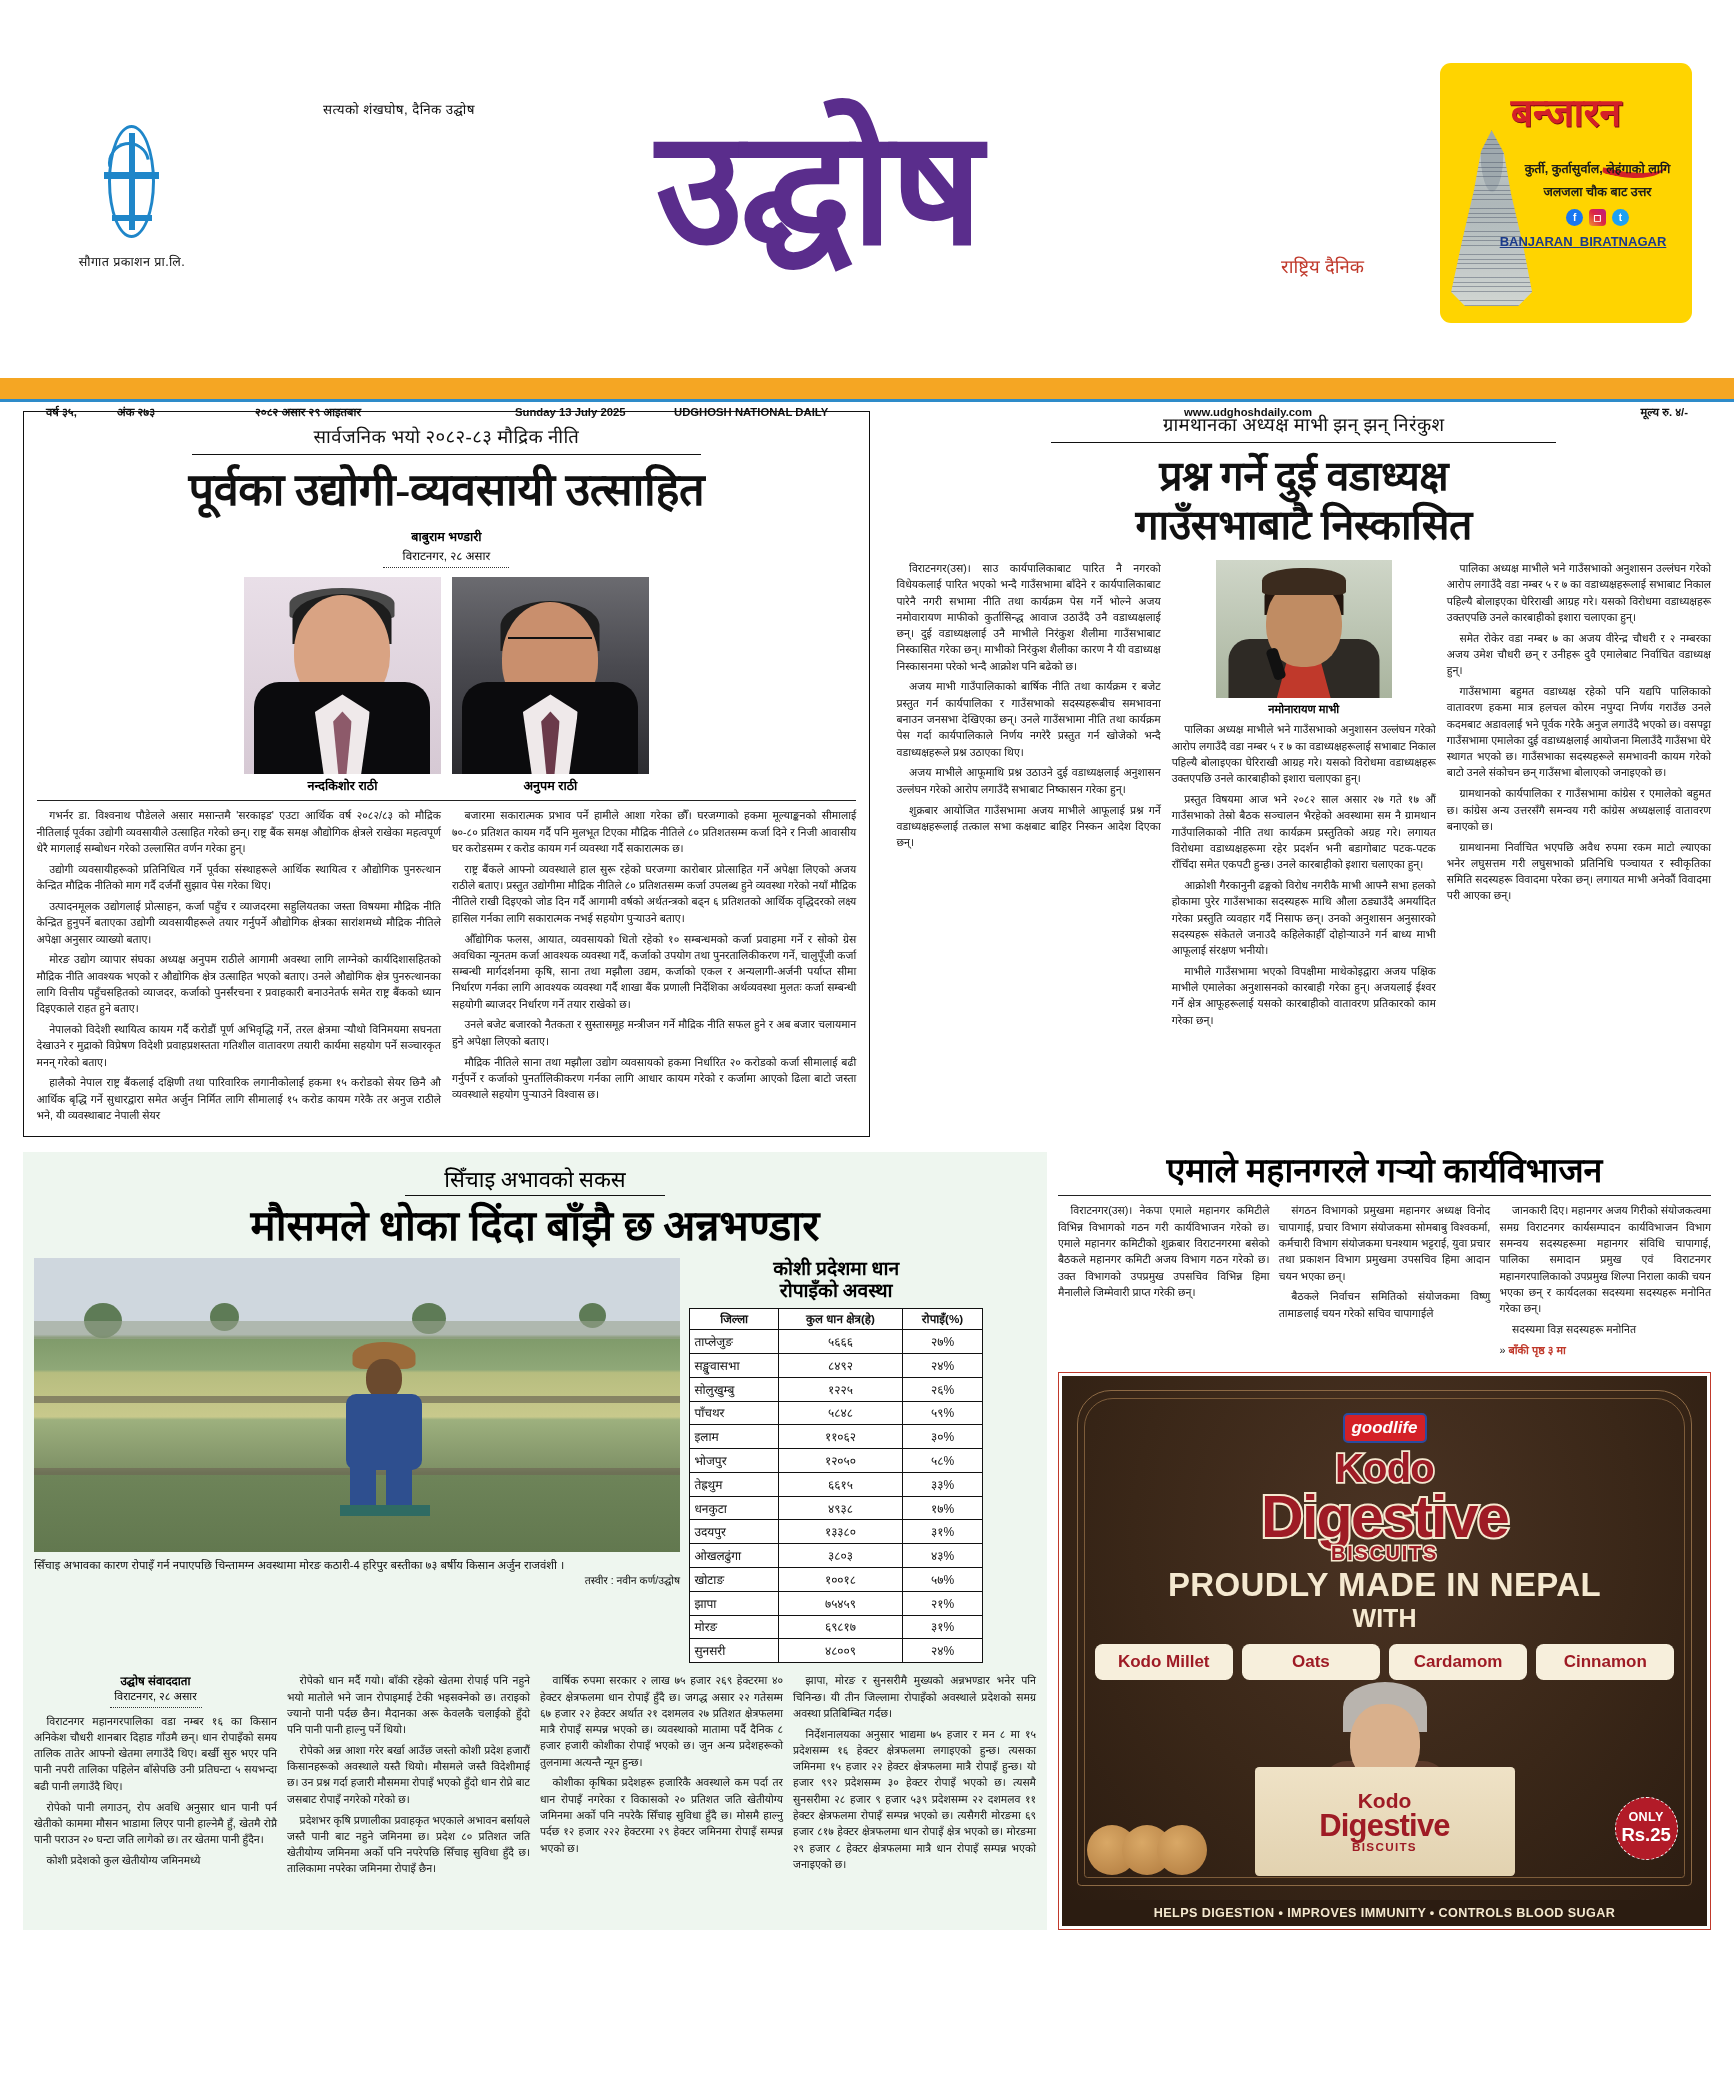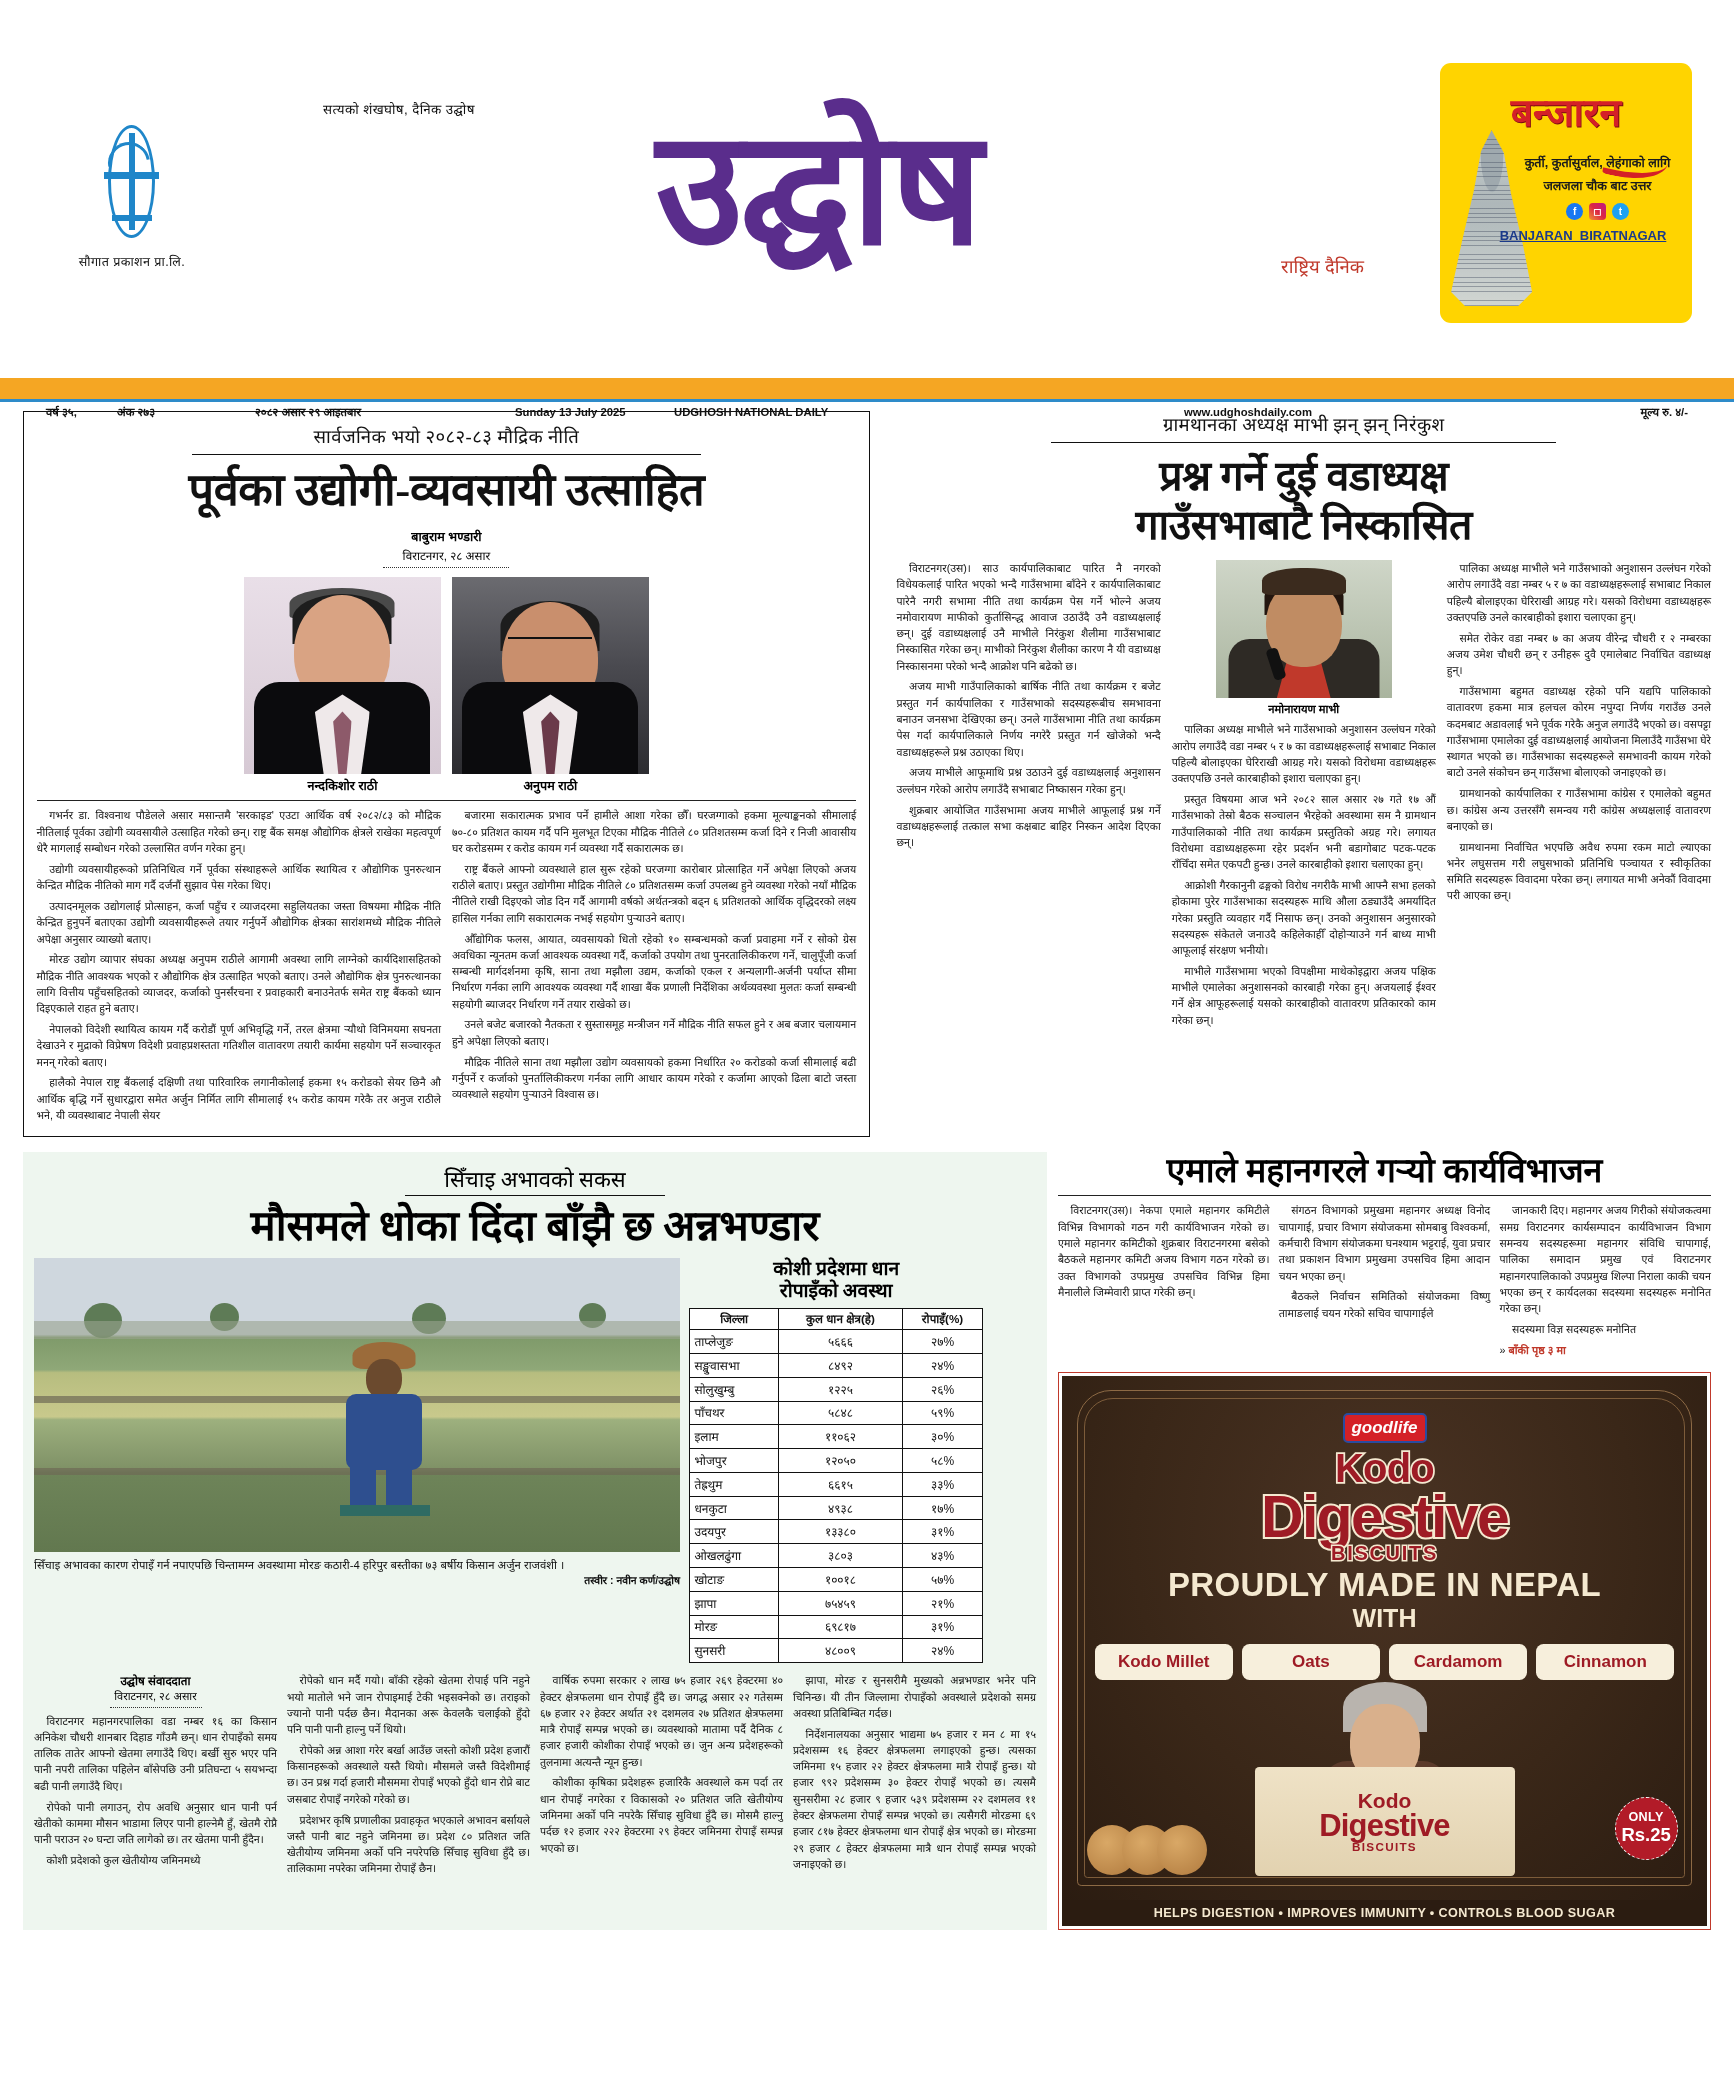--- a/index.html
+++ b/index.html
@@ -162,21 +162,21 @@
     position: absolute; left: 7.6px; top: 67px;
     width: 88px; height: 176px; z-index: 2;
     background: repeating-linear-gradient(180deg, rgba(60,70,90,.40) 0 0.8px, transparent 0.8px 4.6px);
     clip-path: polygon(50% 0%, 64% 13%, 72% 36%, 86% 66%, 96% 92%, 80% 100%, 20% 100%, 4% 92%, 16% 64%, 30% 34%, 38% 12%);
   }
   .banjaran-line1, .banjaran-line2 {
     position: relative; z-index: 3;
     font-size: 12.6px; font-weight: bold; color: #1b1b1b;
     margin-left: 63px; white-space: nowrap;
   }
-  .banjaran-line1 { margin-top: 17px; }
+  .banjaran-line1 { margin-top: 23px; }
   .banjaran-line2 { margin-top: 5.9px; }
   .banjaran-social { position: relative; z-index: 3; margin-top: 9.2px; margin-left: 63px; display: flex; gap: 5.9px; }
   .soc { width: 17px; height: 17px; border-radius: 3.8px; display: flex; align-items: center; justify-content: center; font-size: 10px; color: #fff; font-weight: bold; }
   .soc.fb { background: #1877F2; border-radius: 50%; }
   .soc.ig { background: linear-gradient(45deg,#f09433,#dc2743,#bc1888); }
   .soc.tw { background: #1DA1F2; border-radius: 50%; }
   .banjaran-handle {
     position: relative; z-index: 3; margin-top: 7.6px; margin-left: 34px;
     font-size: 13px; font-weight: bold; color: #1b3a8a; text-decoration: underline;
   }
@@ -349,21 +349,21 @@
   .farmer .fhat { position:absolute; left:50%; transform:translateX(-50%); top:0; width:63px; height:27px; border-radius:50% 50% 20% 20%; background:#9b6b3a; }
   .farmer .fhead { position:absolute; left:50%; transform:translateX(-50%); top:17px; width:36px; height:40px; border-radius:46%; background:#6b4a2e; }
   .farmer .ftorso { position:absolute; left:50%; transform:translateX(-50%); top:52px; width:76px; height:76px; background:#2e4f8f; border-radius:10px; }
   .farmer .fleg { position:absolute; top:124px; width:26px; height:50px; background:#2e4f8f; }
   .farmer .fleg.l { left:18.5px; }
   .farmer .fleg.r { left:55px; }
   .farmer .fbench { position:absolute; left:8.4px; top:163px; width:90px; height:11px; background:#2f6b63; }
   .field-caption {
     font-size: 11.3px; line-height:1.45; margin-top: 5px; color:#111;
   }
-  .field-credit { font-size: 10.5px; text-align:right; color:#111;font-weight:bold; }
+  .field-credit { font-size: 10.5px; text-align:right; color:#111; }
 
   .table-col { width: 294px; }
   .table-kicker { font-size: 19.3px; font-family:"Liberation Serif",serif; text-align:center; line-height:1.15; font-weight:bold; margin-bottom: 5.9px; }
   table.dhan { width: 100%; border-collapse: collapse; background: #fff; }
   table.dhan th, table.dhan td {
     border: 0.8px solid #111; font-size: 12px; padding: 2.9px 4.2px; color:#111;
   }
   table.dhan th { font-weight: bold; text-align:center; font-size: 11.7px; line-height:1.2; }
   table.dhan td:first-child { text-align:left; }
   table.dhan td:nth-child(2) { text-align:center; }

